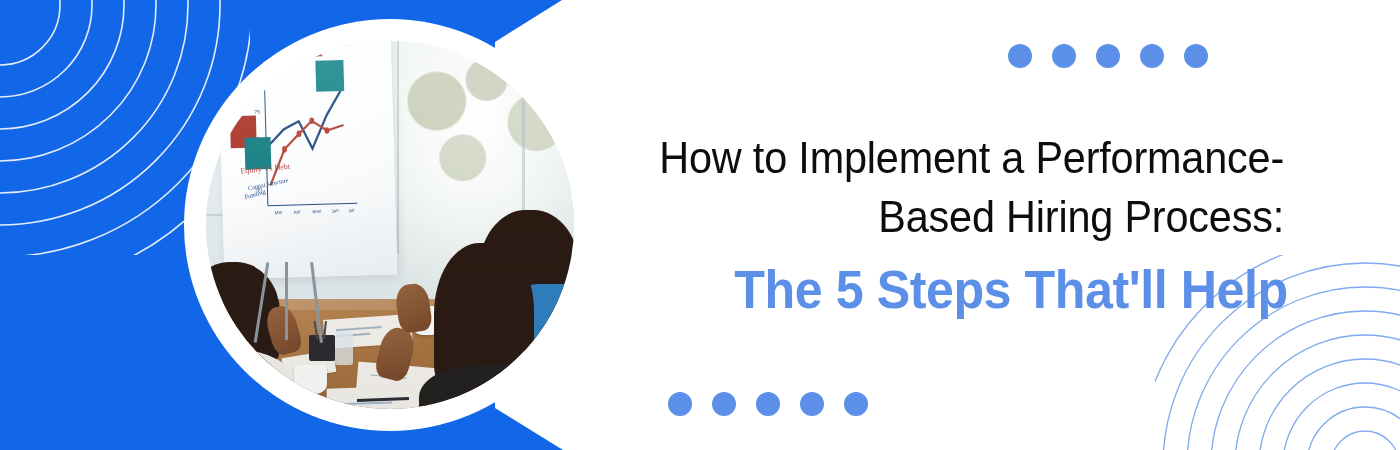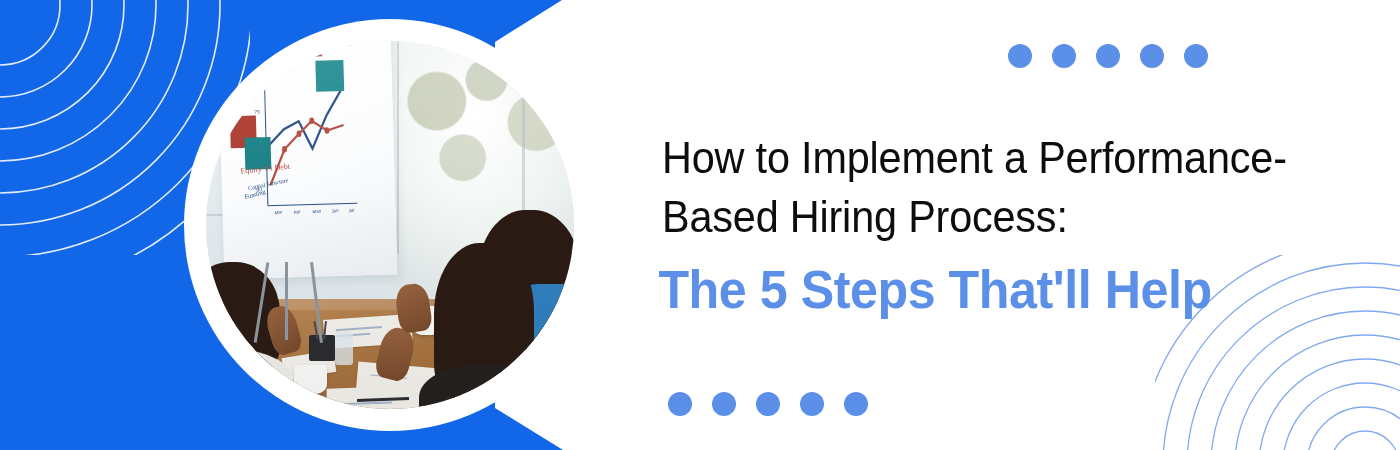--- a/index.html
+++ b/index.html
@@ -409,24 +409,24 @@
   .dot {
     width: 24px;
     height: 24px;
     border-radius: 50%;
     background: #5B8FE8;
   }
 
   
   .headline {
     position: absolute;
-    left: 633px;
+    left: 588px;
     top: 128px;
     width: 725px;
-    text-align: left;
+    text-align: right;
     z-index: 6;
   }
   .headline .line {
     display: block;
     font-family: "Liberation Sans", sans-serif;
     font-size: 45px;
     line-height: 1.32;
     font-weight: 400;
     color: #0d0d0d;
     letter-spacing: -0.2px;

